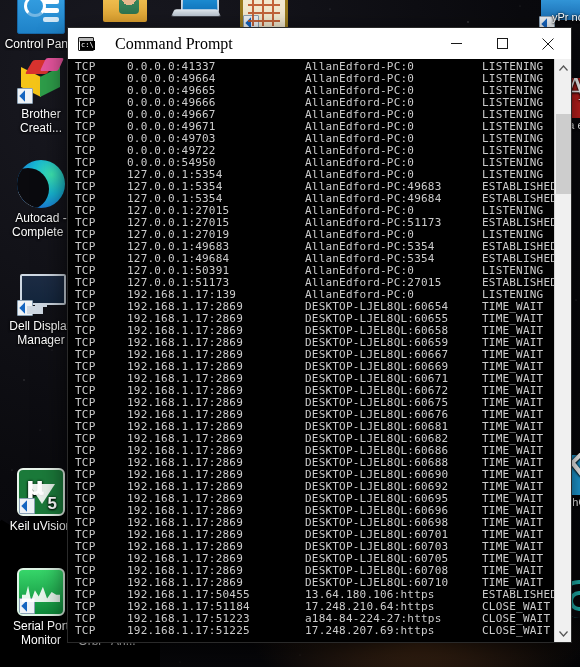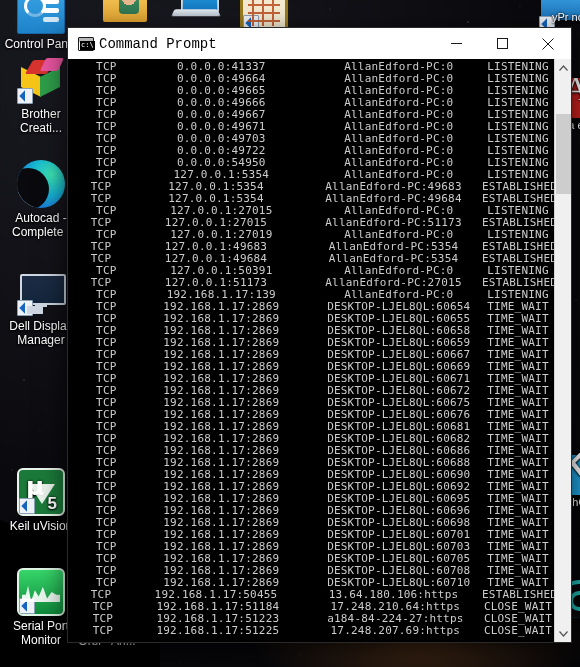--- a/index.html
+++ b/index.html
@@ -235,23 +235,23 @@
   #title-icon::before {
     content: ""; position: absolute; left: 0; right: 0; top: 0; height: 4px;
     background: #b8b8b8;
   }
   #title-icon::after {
     content: "c:\\"; position: absolute; left: 1px; top: 3px;
     font-family: "DejaVu Sans Mono", monospace; font-size: 7px; line-height: 9px; color: #fff;
     background: #000; padding: 0 1px;
   }
   #title-text {
-    margin-left: 5px;
-    font-size: 14px; color: #000;
-    font-family: Liberation Mono, monospace;
+    margin-left: 21px;
+    font-size: 16px; color: #000;
+    font-family: Liberation Serif, serif;
     white-space: nowrap;
   }
   #win-buttons { margin-left: auto; display: flex; height: 31px; }
   .winbtn {
     width: 46px; height: 31px;
     display: flex; align-items: center; justify-content: center;
     background: #ffffff; border: none; cursor: default;
   }
   .winbtn svg { display: block; }
 
@@ -266,21 +266,21 @@
     flex: 1 1 auto;
     padding: 2px 0 0 7px;
     font-family: "DejaVu Sans Mono", monospace;
     font-size: 11px;
     line-height: 12px;
     color: #ccc;
     white-space: pre;
     overflow: hidden;
     letter-spacing: .2px;
   }
-  .row { display: block; height: 12px; text-align: center; }
+  .row { display: block; height: 12px; }
   .c-proto { display: inline-block; width: 52px; }
   .c-local { display: inline-block; width: 178px; }
   .c-foreign { display: inline-block; width: 177px; }
   .c-state { display: inline-block; }
 
   
   #cmd-scrollbar {
     flex: 0 0 17px;
     width: 17px;
     background: #f0f0f0;

